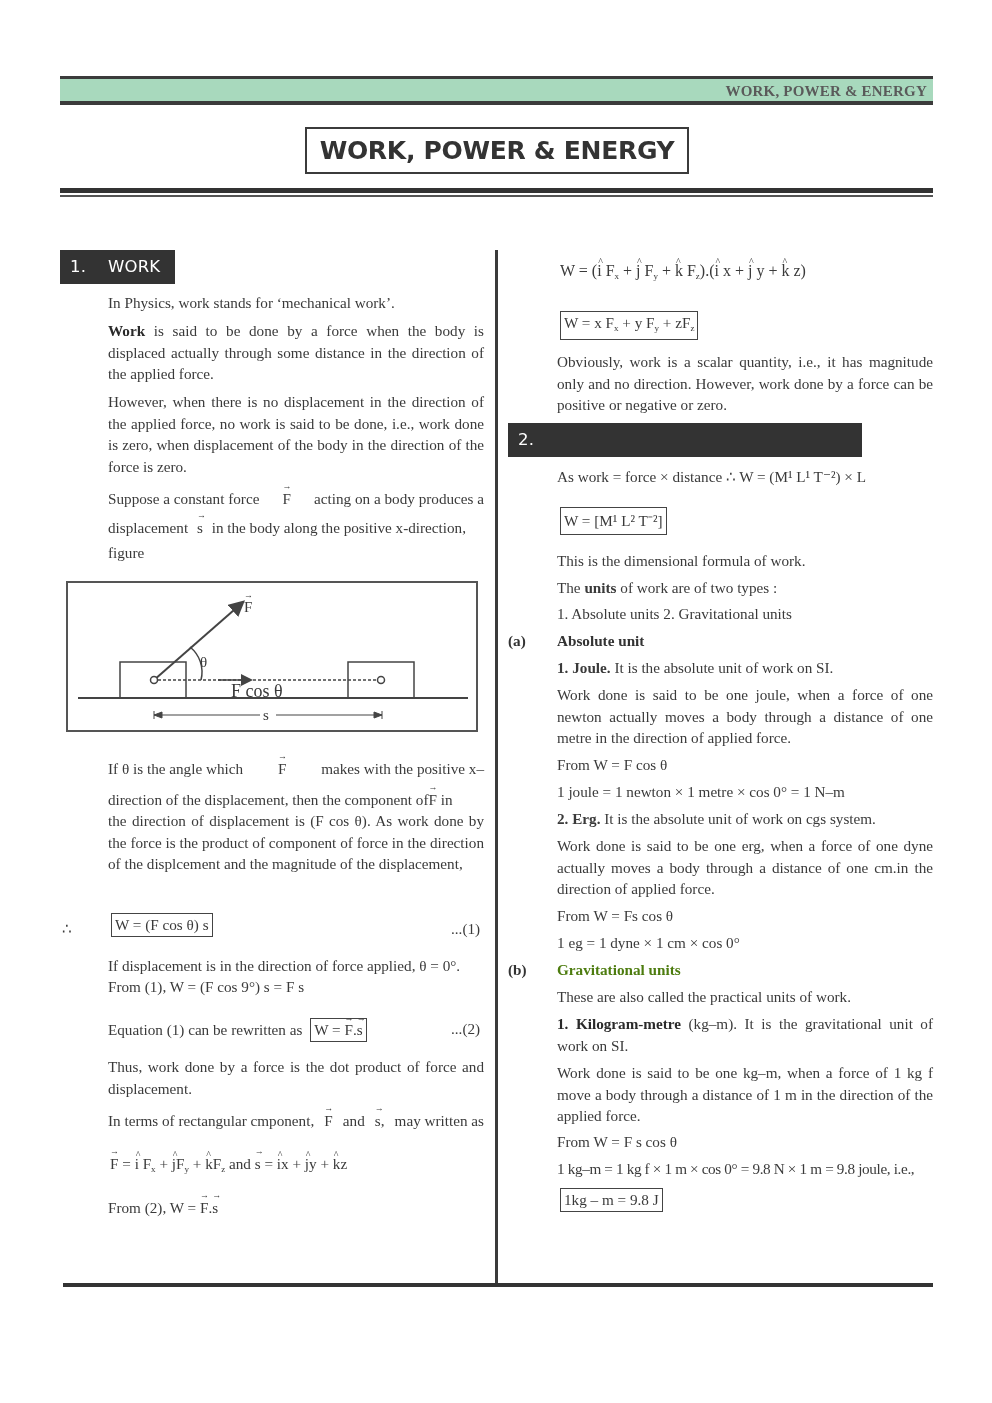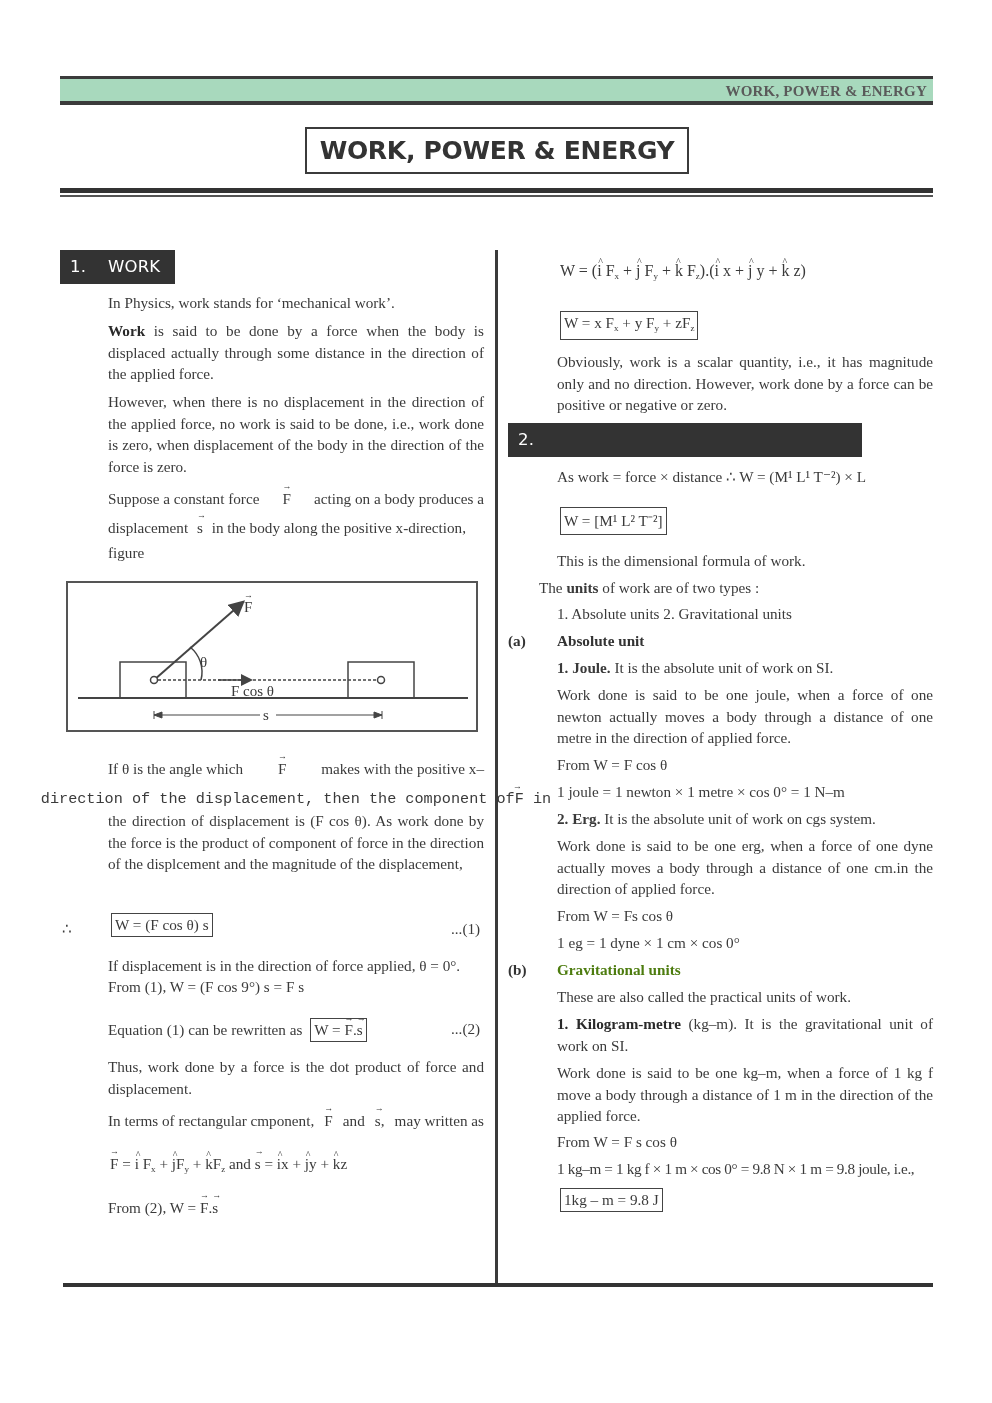--- a/index.html
+++ b/index.html
@@ -91,30 +91,30 @@
     <circle cx="86" cy="97" r="3.5" fill="#fff" stroke="#444" stroke-width="1.5"></circle>
     <circle cx="313" cy="97" r="3.5" fill="#fff" stroke="#444" stroke-width="1.5"></circle>
     <path d="M 122 64 A 32 32 0 0 1 133 97" fill="none" stroke="#444" stroke-width="1.5"></path>
     <line x1="86" y1="132" x2="314" y2="132" stroke="#444" stroke-width="1.2"></line>
     <path d="M86,128 L86,136 M86,132 L94,129 L94,135 Z" fill="#444" stroke="#444"></path>
     <path d="M314,128 L314,136 M314,132 L306,129 L306,135 Z" fill="#444" stroke="#444"></path>
     <rect x="192" y="124" width="16" height="14" fill="#fff"></rect>
   </svg>
   <span style="position:absolute; left:176px; top:14px; font-size:15px;" class="vec">F</span>
   <span style="position:absolute; left:132px; top:69px; font-size:15px;">θ</span>
-  <span style="position:absolute; left:163px; top:98px; font-size:15px;">F cos θ</span>
+  <span style="position:absolute; left:163px; top:98px; font-size:18px;">F cos θ</span>
   <span style="position:absolute; left:195px; top:122px; font-size:15px;">s</span>
 </div>
 
 <div class="line" style="left:108px; top:758px; width:376px; display:flex; justify-content:space-between;">
   <span>If θ is the angle which</span>
   <span class="vec">F</span>
   <span>makes with the positive x–</span>
 </div>
-<div class="line" style="left:108px; top:789px; width:376px; display:flex; justify-content:center;font-family:Liberation Mono, monospace;">
+<div class="line" style="left:108px; top:789px; width:376px; display:flex; justify-content:flex-start;">
   <span>direction of the displacement, then the component of</span>
   <span><span class="vec">F</span> <span>in</span></span>
 </div>
 <div class="p" style="left:108px; top:810px; width:376px;">the direction of displacement is (F cos θ). As work done by the force is the product of component of force in the direction of the displcement and the magnitude of the displacement,</div>
 
 <div class="line" style="left:62px; top:918px;">∴</div>
 <div class="line" style="left:111px; top:913px;">
   <span class="boxed">W = (F cos θ) s</span>
 </div>
 <div class="line" style="left:451px; top:918px;">...(1)</div>
@@ -162,21 +162,21 @@
   <span class="num">2.</span>
 </div>
 
 <div class="line" style="left:557px; top:466px;">As work = force × distance  ∴  W = (M¹ L¹ T⁻²) × L</div>
 
 <div class="line" style="left:560px; top:507px;">
   <span class="boxed" style="line-height:26px;">W = [M¹ L² T⁻²]</span>
 </div>
 
 <div class="line" style="left:557px; top:550px;">This is the dimensional formula of work.</div>
-<div class="line" style="left:539px; top:577px;">
+<div class="line" style="left:557px; top:577px;">
   <span>The </span><b>units</b><span> of work are of two types :</span>
 </div>
 <div class="line" style="left:557px; top:603px;">1. Absolute units 2. Gravitational units</div>
 
 <div class="label-a" style="left:508px; top:630px;">(a)</div>
 <div class="line" style="left:557px; top:630px; font-weight:bold; color:#333;">Absolute unit</div>
 
 <div class="line" style="left:557px; top:657px;">
   <b>1. Joule.</b><span> It is the absolute unit of work on SI.</span>
 </div>

